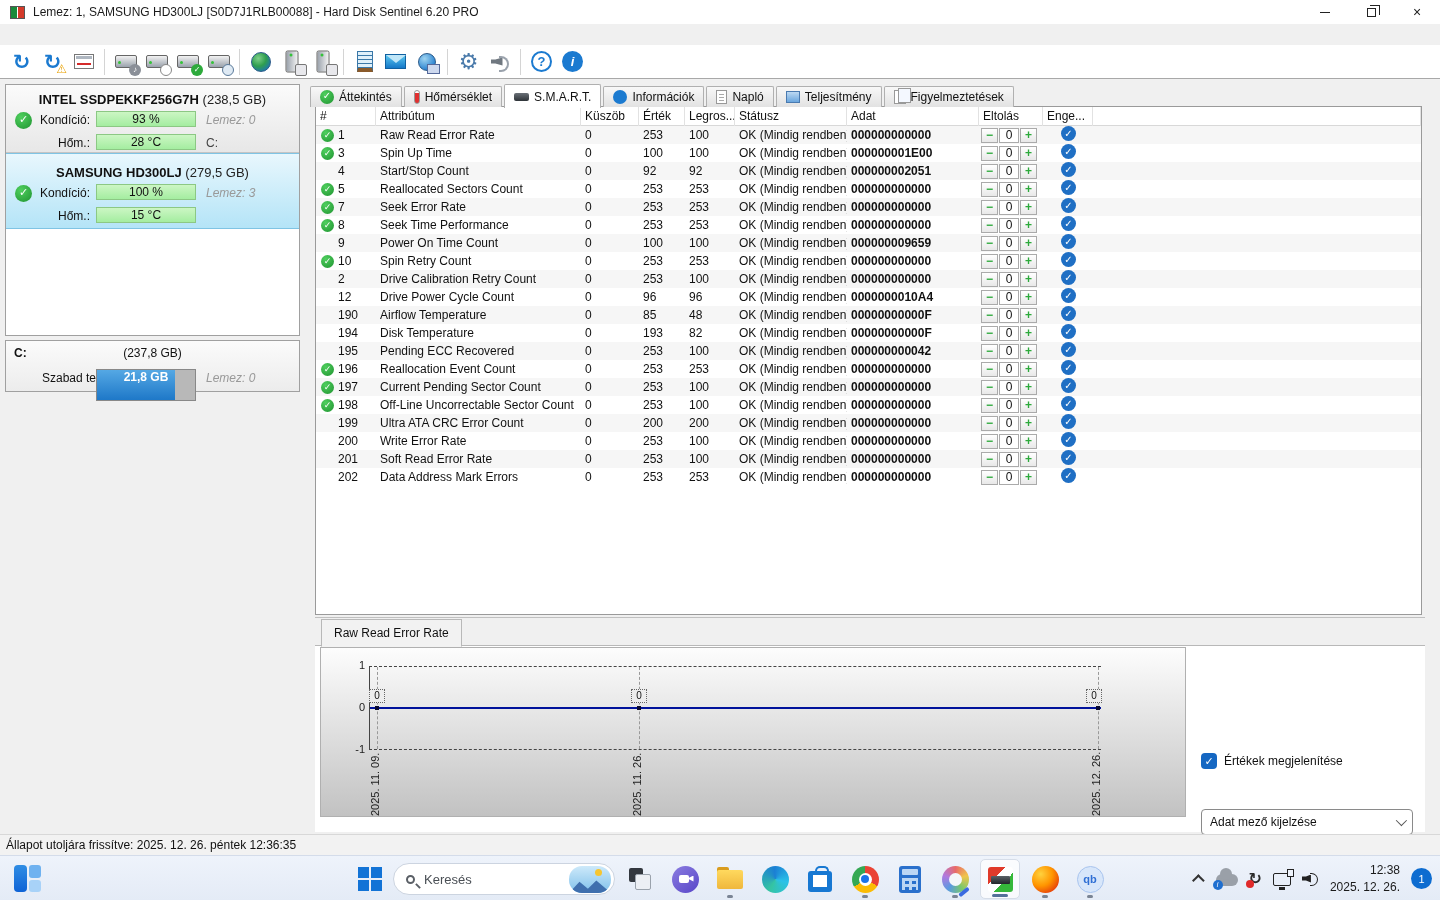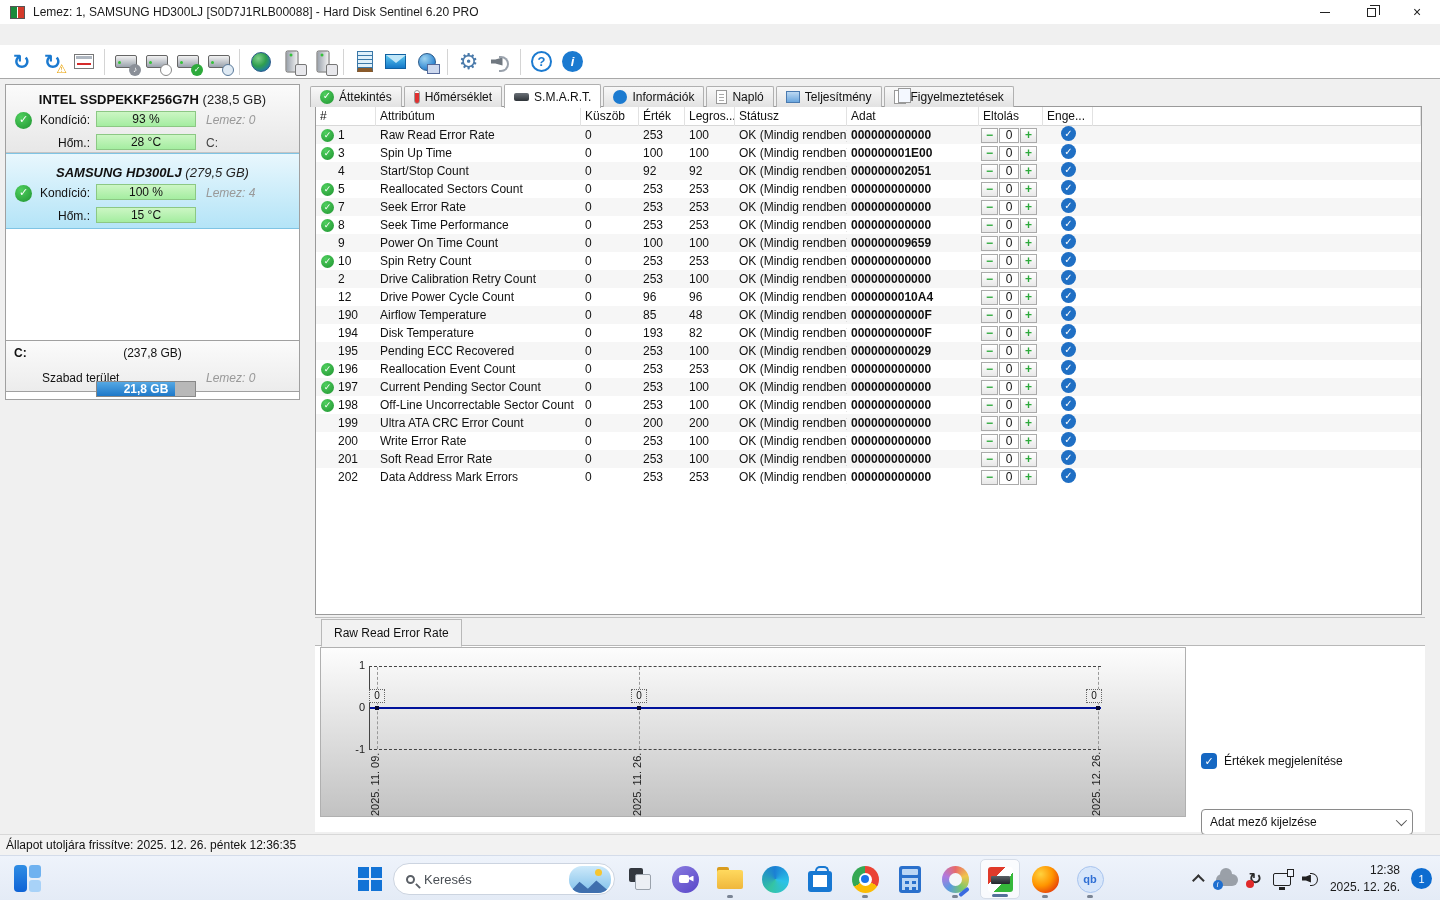--- a/index.html
+++ b/index.html
@@ -46,41 +46,41 @@
   .i-netstat { width:18px; height:18px; border-radius:50%; background:radial-gradient(circle at 35% 30%, #9fd4f0, #2f86d2 70%); border:1px solid #2a5a8a; }
   .i-netstat:after { content:""; position:absolute; right:2px; bottom:2px; width:11px; height:8px; background:#cdd8ee; border:1px solid #55699a; }
   .i-gear { font-size:22px; color:#4a7aaa; line-height:1; }
   .i-speaker { width:18px; height:16px; position:relative; }
   .i-speaker:before { content:""; position:absolute; left:0; top:4px; width:10px; height:8px; background:#707880; clip-path:polygon(0 25%, 40% 25%, 100% 0, 100% 100%, 40% 75%, 0 75%); width:12px; }
   .i-speaker:after { content:""; position:absolute; right:0; top:2px; width:8px; height:12px; border:2px solid #9aa2ac; border-left:none; border-radius:0 10px 10px 0; }
   .i-help { width:21px; height:21px; border-radius:50%; border:2px solid #1b7ad0; color:#1b7ad0; font-weight:bold; font-size:13px; display:flex; align-items:center; justify-content:center; background:#fff; }
   .i-info { width:21px; height:21px; border-radius:50%; background:#1b7ad0; color:#fff; font-weight:bold; font-size:13px; display:flex; align-items:center; justify-content:center; font-style:italic; }
 
   
-  .disk-panel { position:absolute; left:5px; top:84px; width:295px; height:316px; background:#fff; border:1px solid #a0a0a0; }
+  .disk-panel { position:absolute; left:5px; top:84px; width:295px; height:252px; background:#fff; border:1px solid #a0a0a0; }
   .disk-entry { position:relative; height:68px; background:linear-gradient(#fbfbfb,#e7e7e7); border-bottom:1px solid #c4c4c4; }
   .disk-entry.selected { height:76px; background:linear-gradient(#e8f7fd,#b4e4f7); border:1px solid #7fc4e4; border-left:none; border-right:none; }
   .d-title { text-align:center; padding-top:7px; font-size:13px; }
-  .disk-entry.selected .d-title { padding-top:11px;font-style:italic; }
+  .disk-entry.selected .d-title { padding-top:11px; }
   .d-name { font-weight:bold; } .d-size { color:#222; }
   .d-row { position:relative; height:20px; margin-top:3px; }
   .d-flag { position:absolute; left:9px; top:2px; width:17px; height:17px; border-radius:50%; background:radial-gradient(circle at 35% 30%, #4fcf5e, #1f9330); }
   .d-flag:after { content:"✓"; position:absolute; left:0; right:0; top:1px; text-align:center; color:#fff; font-size:11px; font-weight:bold; }
   .d-label { position:absolute; left:28px; width:56px; text-align:right; top:3px; }
   .d-bar { position:absolute; left:90px; top:1px; width:100px; height:16px; background:linear-gradient(#ccf6c4,#a4eda0); border:1px solid #8cc884; text-align:center; line-height:15px; font-size:12px; }
   .d-right { position:absolute; left:200px; top:3px; color:#999; font-style:italic; }
   .d-right.dark { color:#444; font-style:normal; }
 
   .part-panel { position:absolute; left:5px; top:340px; width:295px; height:52px; background:linear-gradient(#fbfbfb,#ececec); border:1px solid #a0a0a0; }
   .p-row1 { position:relative; height:20px; margin-top:5px; }
   .p-drive { position:absolute; left:8px; font-weight:bold; }
   .p-size { position:absolute; left:0; right:0; text-align:center; }
   .p-row2 { position:relative; height:20px; margin-top:2px; }
   .p-label { position:absolute; left:8px; top:3px;margin-left:28px; }
-  .p-bar { position:absolute; left:90px; top:13px; width:100px; height:16px; background:#b8b8b8; border:1px solid #888; }
+  .p-bar { position:absolute; left:90px; top:1px; width:100px; height:32px; background:#b8b8b8; border:1px solid #888; }
   .p-fill { position:absolute; left:0; top:0; bottom:0; width:80%; background:linear-gradient(#55a8e4,#1e78c8); }
   .p-text { position:absolute; left:0; right:0; text-align:center; color:#fff; font-weight:bold; line-height:15px; font-size:12px; }
 
   
   .tabstrip { position:absolute; left:310px; top:84px; height:23px; display:flex; align-items:flex-end; gap:2px; z-index:3; }
   .tab { display:flex; align-items:center; gap:5px; padding:0 9px; height:21px; background:linear-gradient(#f8f8f8,#e2e2e2); border:1px solid #b0b0b0; border-bottom:none; border-radius:2px 2px 0 0; cursor:default; white-space:nowrap; }
   .tab.active { background:#fff; height:24px; margin-bottom:-1px; }
   .ti { display:inline-block; position:relative; }
   .ti-check { width:14px; height:14px; border-radius:50%; background:radial-gradient(circle at 35% 30%, #4fcf5e, #1f9330); }
   .ti-check:after { content:"✓"; position:absolute; left:0; right:0; top:0; text-align:center; color:#fff; font-size:10px; font-weight:bold; }
@@ -306,21 +306,21 @@
         <span class="d-bar">28 °C</span>
         <span class="d-right dark">C:</span>
       </div>
     </div>
     <div class="disk-entry selected">
       <div class="d-title"><span class="d-name">SAMSUNG HD300LJ</span> <span class="d-size">(279,5 GB)</span></div>
       <div class="d-row">
         <span class="d-flag"></span>
         <span class="d-label">Kondíció:</span>
         <span class="d-bar">100 %</span>
-        <span class="d-right">Lemez: 4</span>
+        <span class="d-right">Lemez: 3</span>
       </div>
       <div class="d-row">
         <span class="d-label">Hőm.:</span>
         <span class="d-bar">15 °C</span>
       </div>
     </div>
   </div>
 
   <div class="part-panel">
     <div class="p-row1">
@@ -613,21 +613,21 @@
         <div class="trow tgrid alt">
       <div class="c c-id">
             <span class="flag" style="visibility: hidden;"></span>
             <span class="idtxt">195</span>
           </div>
       <div class="c c-name">Pending ECC Recovered</div>
       <div class="c c-th">0</div>
       <div class="c c-val">253</div>
       <div class="c c-worst">100</div>
       <div class="c c-status">OK (Mindig rendben)</div>
-      <div class="c c-data">000000000029</div>
+      <div class="c c-data">000000000042</div>
       <div class="c c-offset">
         <span class="sp-btn">−</span>
         <span class="sp-val">0</span>
         <span class="sp-btn">+</span>
       </div>
       <div class="c c-enab"><span class="enab-chk"></span></div>
       <div class="c"></div>
     </div>
         <div class="trow tgrid">
       <div class="c c-id">

